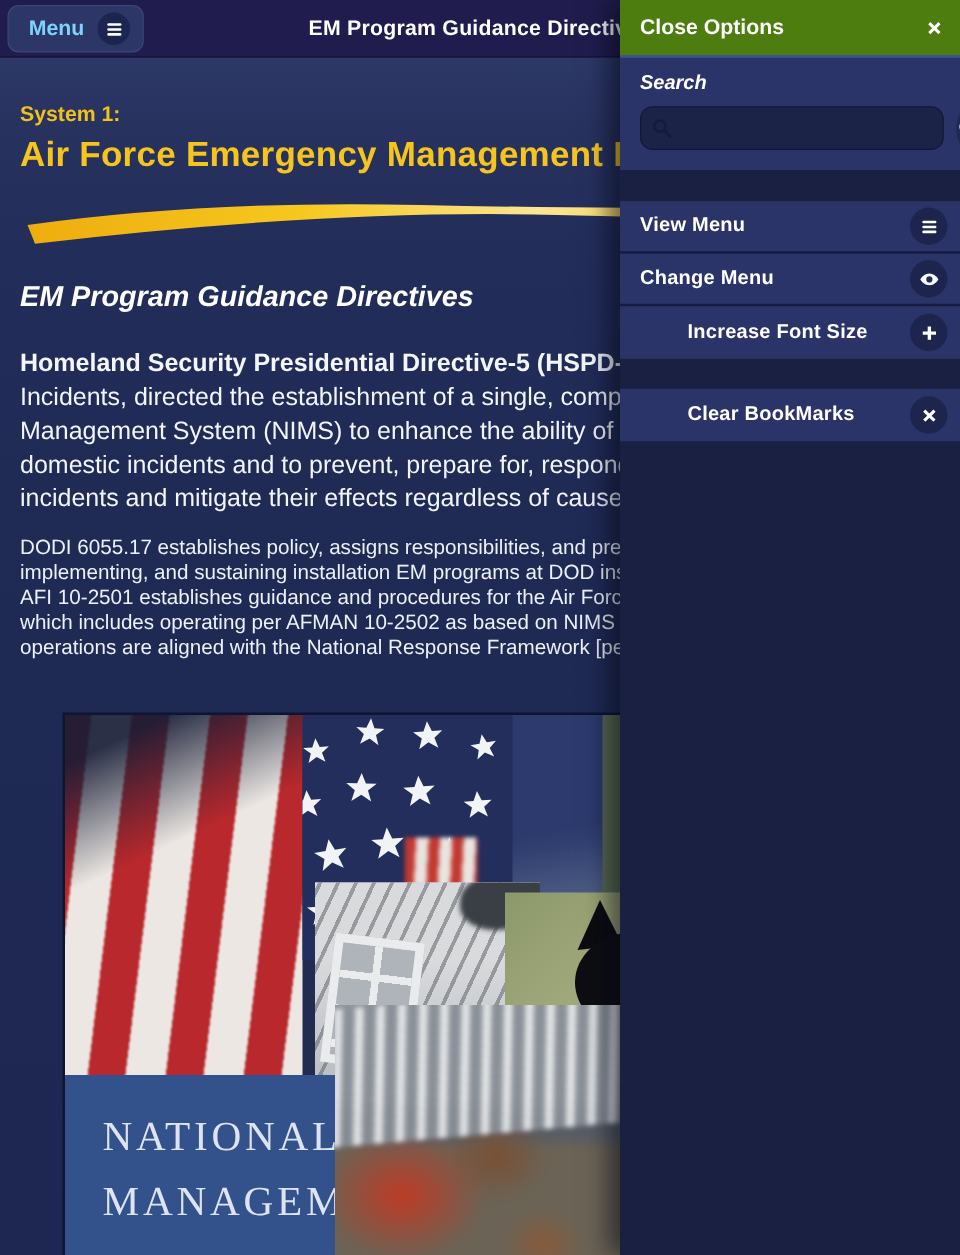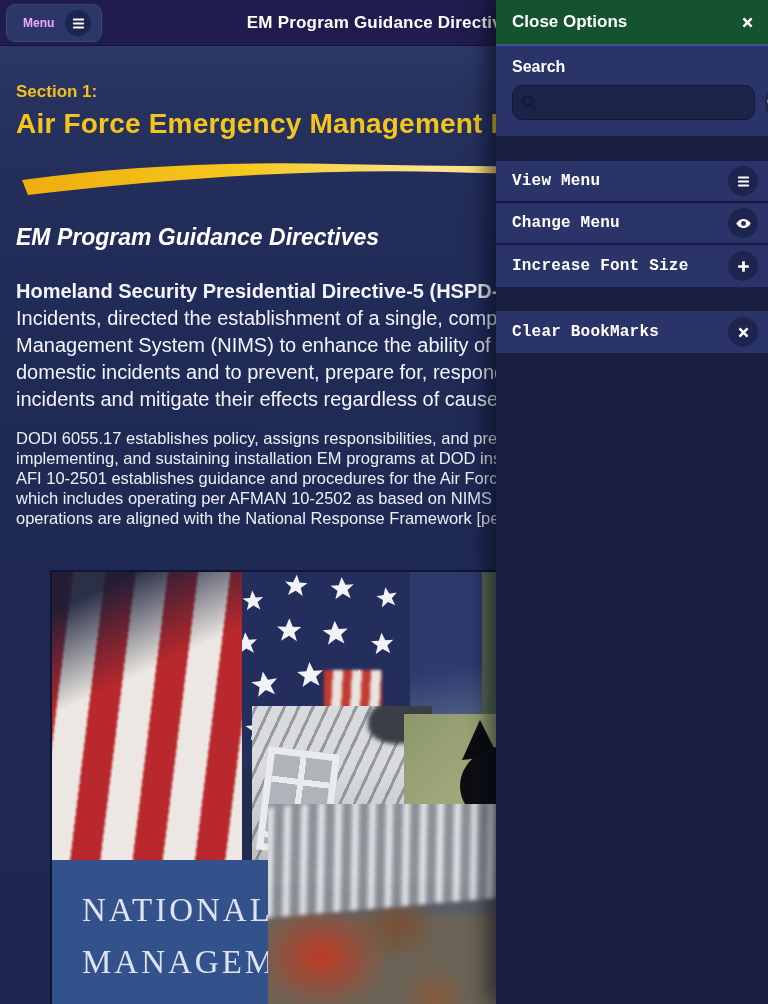--- a/index.html
+++ b/index.html
@@ -8,21 +8,21 @@
     background:linear-gradient(180deg,#313d6e 0%,#27325f 10%,#222d5a 20%,#1f2a55 40%,#1d2751 100%); }
 
   
   .topbar { position:absolute; left:0; top:0; width:768px; height:46px;
     background:#201d4e; z-index:3; border-bottom:1px solid #151236; }
   .topbar-title { position:absolute; left:0; top:0; width:768px; height:46px;
     line-height:46px; text-align:center; color:#fff; font-size:17px; font-weight:700; letter-spacing:.2px; }
   .menu-btn { position:absolute; left:6px; top:4px; height:38px; padding:0 10px 0 16px;
     display:flex; align-items:center; gap:11px; background:#2c3667; border:1px solid #3b4678;
     border-radius:9px; cursor:pointer; }
-  .menu-btn .label { color:#f0abfc; font-size:12px; font-weight:700; }
+  .menu-btn .label { color:#7dd3fc; font-size:17px; font-weight:700; }
   .icon-circle { width:26px; height:26px; border-radius:50%; background:#1c2550;
     display:flex; align-items:center; justify-content:center; }
   .icon-circle svg, .row-icon svg, .btn-icon svg { width:17px; height:17px; display:block; }
 
   
   .section-label { position:absolute; left:16px; top:82px; color:#f1c11c; font-size:17px; font-weight:700; }
   .page-title { position:absolute; left:16px; top:108px; width:752px; color:#f5c51e;
     font-size:28px; font-weight:700; white-space:nowrap; overflow:hidden; letter-spacing:.2px; }
   .swoosh { position:absolute; left:16px; top:156px; width:752px; height:52px; }
   .subtitle { position:absolute; left:16px; top:224px; width:752px; color:#fff;
@@ -84,40 +84,40 @@
       radial-gradient(58px 44px at 62% 48%, #caa184 0%, rgba(202,161,132,0) 70%),
       radial-gradient(95px 55px at 88% 97%, #d4622a 0%, rgba(212,98,42,0) 75%),
       linear-gradient(180deg,#8f959d 0 92px,#565c66 92px 122px,#6b6355 122px 100%); }
   .kids .slats { left:-14px; top:-16px; width:480px; height:110px;
     background:repeating-linear-gradient(96deg,#e8eaec 0 7px,#8a9098 7px 17px);
     transform:rotate(-5deg); filter:blur(2px); opacity:.92; }
 
   
   .panel { position:absolute; left:496px; top:0; width:272px; height:1004px; background:#192042;
     z-index:10; box-shadow:-10px 0 18px rgba(4,7,20,.55); color:#fff; }
-  .panel-header { position:relative; height:46px; background:#14532d;
+  .panel-header { position:relative; height:46px; background:#4d7c0f;
     border-bottom:2px solid #3e51a0; display:flex; align-items:center; cursor:pointer; }
   .panel-header .label { margin-left:16px; font-size:17px; font-weight:700; }
   .panel-header .btn-icon { position:absolute; right:12px; }
   .search-section { background:#2b3468; padding:12px 14px 16px 16px; }
-  .search-label { font-size:16px; font-weight:700; margin-bottom:9px; }
+  .search-label { font-size:16px; font-weight:700; margin-bottom:9px;font-style:italic; }
   .search-row { display:flex; align-items:center; gap:10px; }
   .search-input { flex:1; height:35px; border-radius:10px; background:#1b2346;
     border:1px solid #10173a; color:#fff; font-size:15px; padding:0 10px 0 32px; outline:none;
     font-family:"Liberation Sans", sans-serif; }
   .search-input-wrap { position:relative; flex:1; display:flex; }
   .inner-search-icon { position:absolute; left:8px; top:8px; width:19px; height:19px; opacity:.9; }
   .inner-search-icon svg { width:19px; height:19px; }
   .search-go { width:34px; height:34px; display:flex; align-items:center; justify-content:center;
     border-radius:50%; background:rgba(13,20,48,.35); cursor:pointer; }
   .search-go svg { width:20px; height:20px; }
   .spacer { background:#192042; }
   .menu-rows .row, .footer-rows .row { position:relative; height:42px; background:#2b3468;
-    display:flex; align-items:center; cursor:pointer; border-bottom:2px solid #141b3f;font-family:Liberation Mono, monospace; }
-  .menu-rows .row:last-child, .footer-rows .row { border-bottom:none; }
+    display:flex; align-items:center; cursor:pointer; border-bottom:2px solid #141b3f; }
+  .menu-rows .row:last-child, .footer-rows .row { border-bottom:none;padding-left:38px; }
   .row .label { margin-left:16px; font-size:16px; font-weight:700; letter-spacing:.2px; }
   .row-icon { position:absolute; right:10px; width:30px; height:30px; border-radius:50%;
     background:rgba(13,20,48,.45); display:flex; align-items:center; justify-content:center; }
 </style>
 </head>
 <body>
 
 <div class="page">
 
   <div class="topbar">
@@ -129,21 +129,21 @@
             <g fill="#fff">
               <rect x="4" y="5" width="16" height="2.9" rx="1.4"></rect>
               <rect x="4" y="10.6" width="16" height="2.9" rx="1.4"></rect>
               <rect x="4" y="16.2" width="16" height="2.9" rx="1.4"></rect>
             </g>
           </svg>
         </span>
     </div>
   </div>
 
-  <div class="section-label">Section 1:</div>
+  <div class="section-label">System 1:</div>
   <div class="page-title">Air Force Emergency Management Program</div>
 
   <svg class="swoosh" viewBox="0 0 752 52" preserveAspectRatio="none">
     <defs>
       <linearGradient id="goldGrad" x1="0" y1="0" x2="1" y2="0">
         <stop offset="0" stop-color="#eead0e"></stop>
           <stop offset="0.3" stop-color="#f6c81f"></stop>
         <stop offset="0.55" stop-color="#fbe694"></stop>
           <stop offset="0.75" stop-color="#f3c93c"></stop>
         <stop offset="1" stop-color="#ffedb0"></stop>

